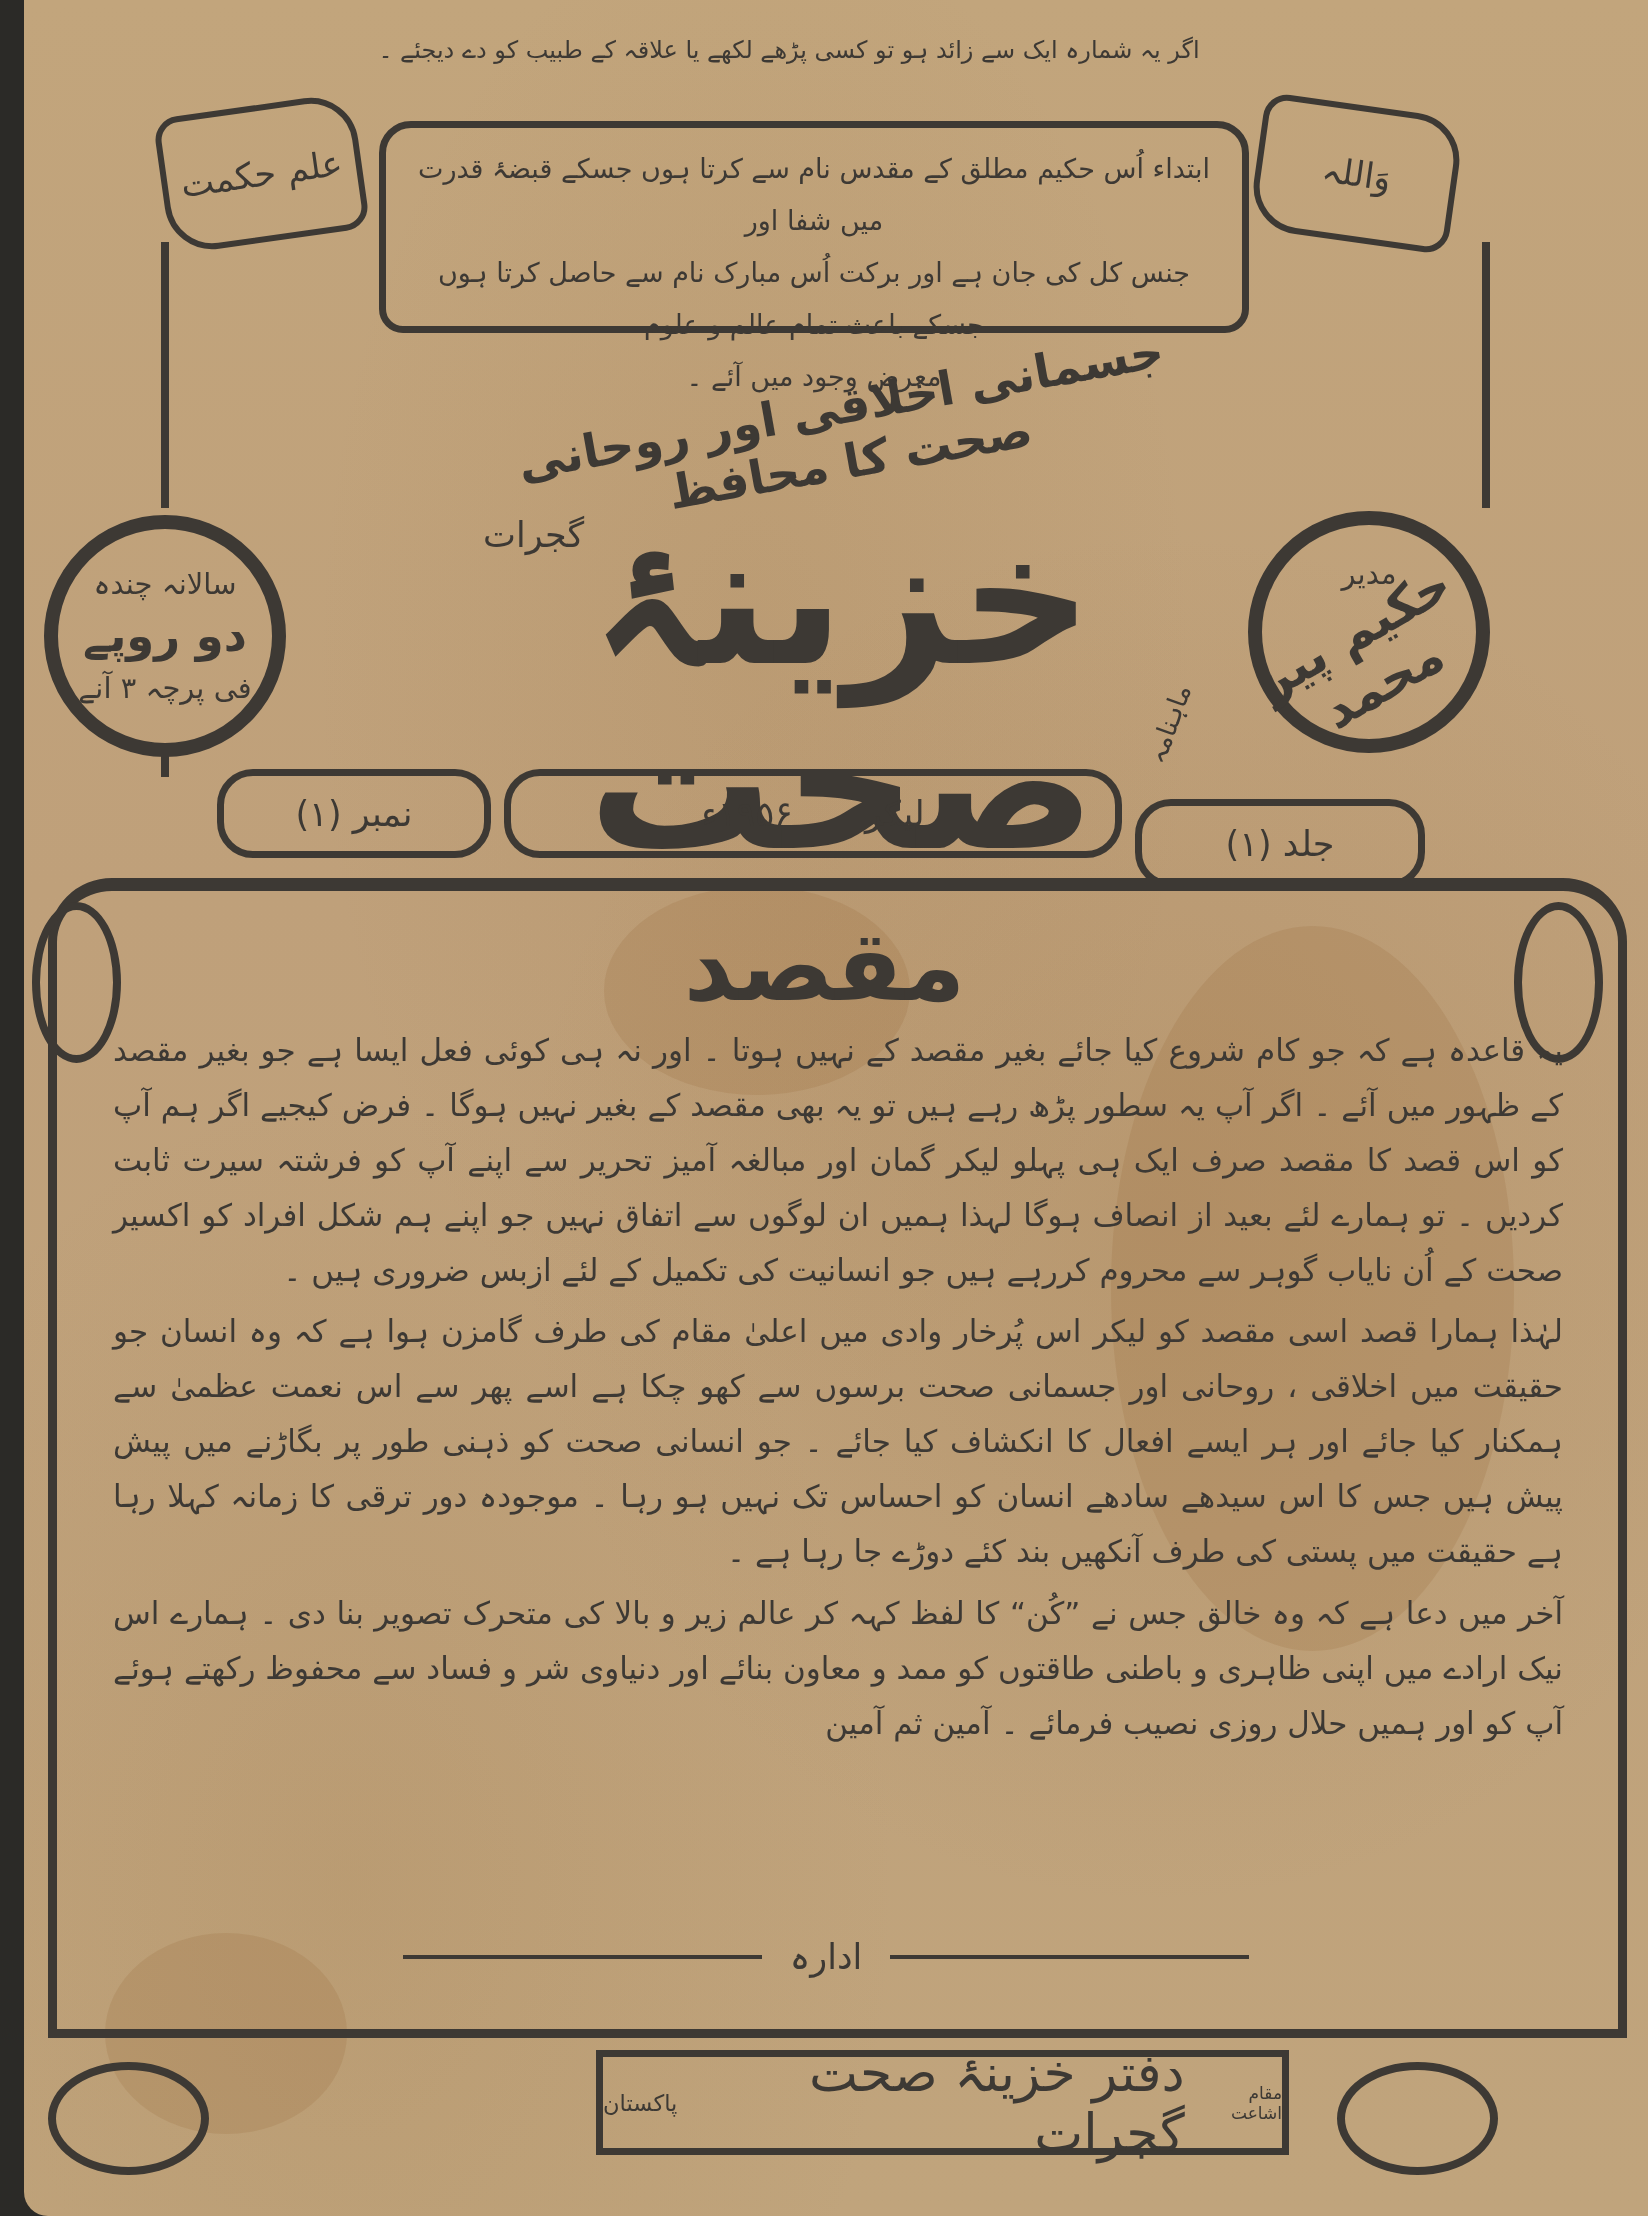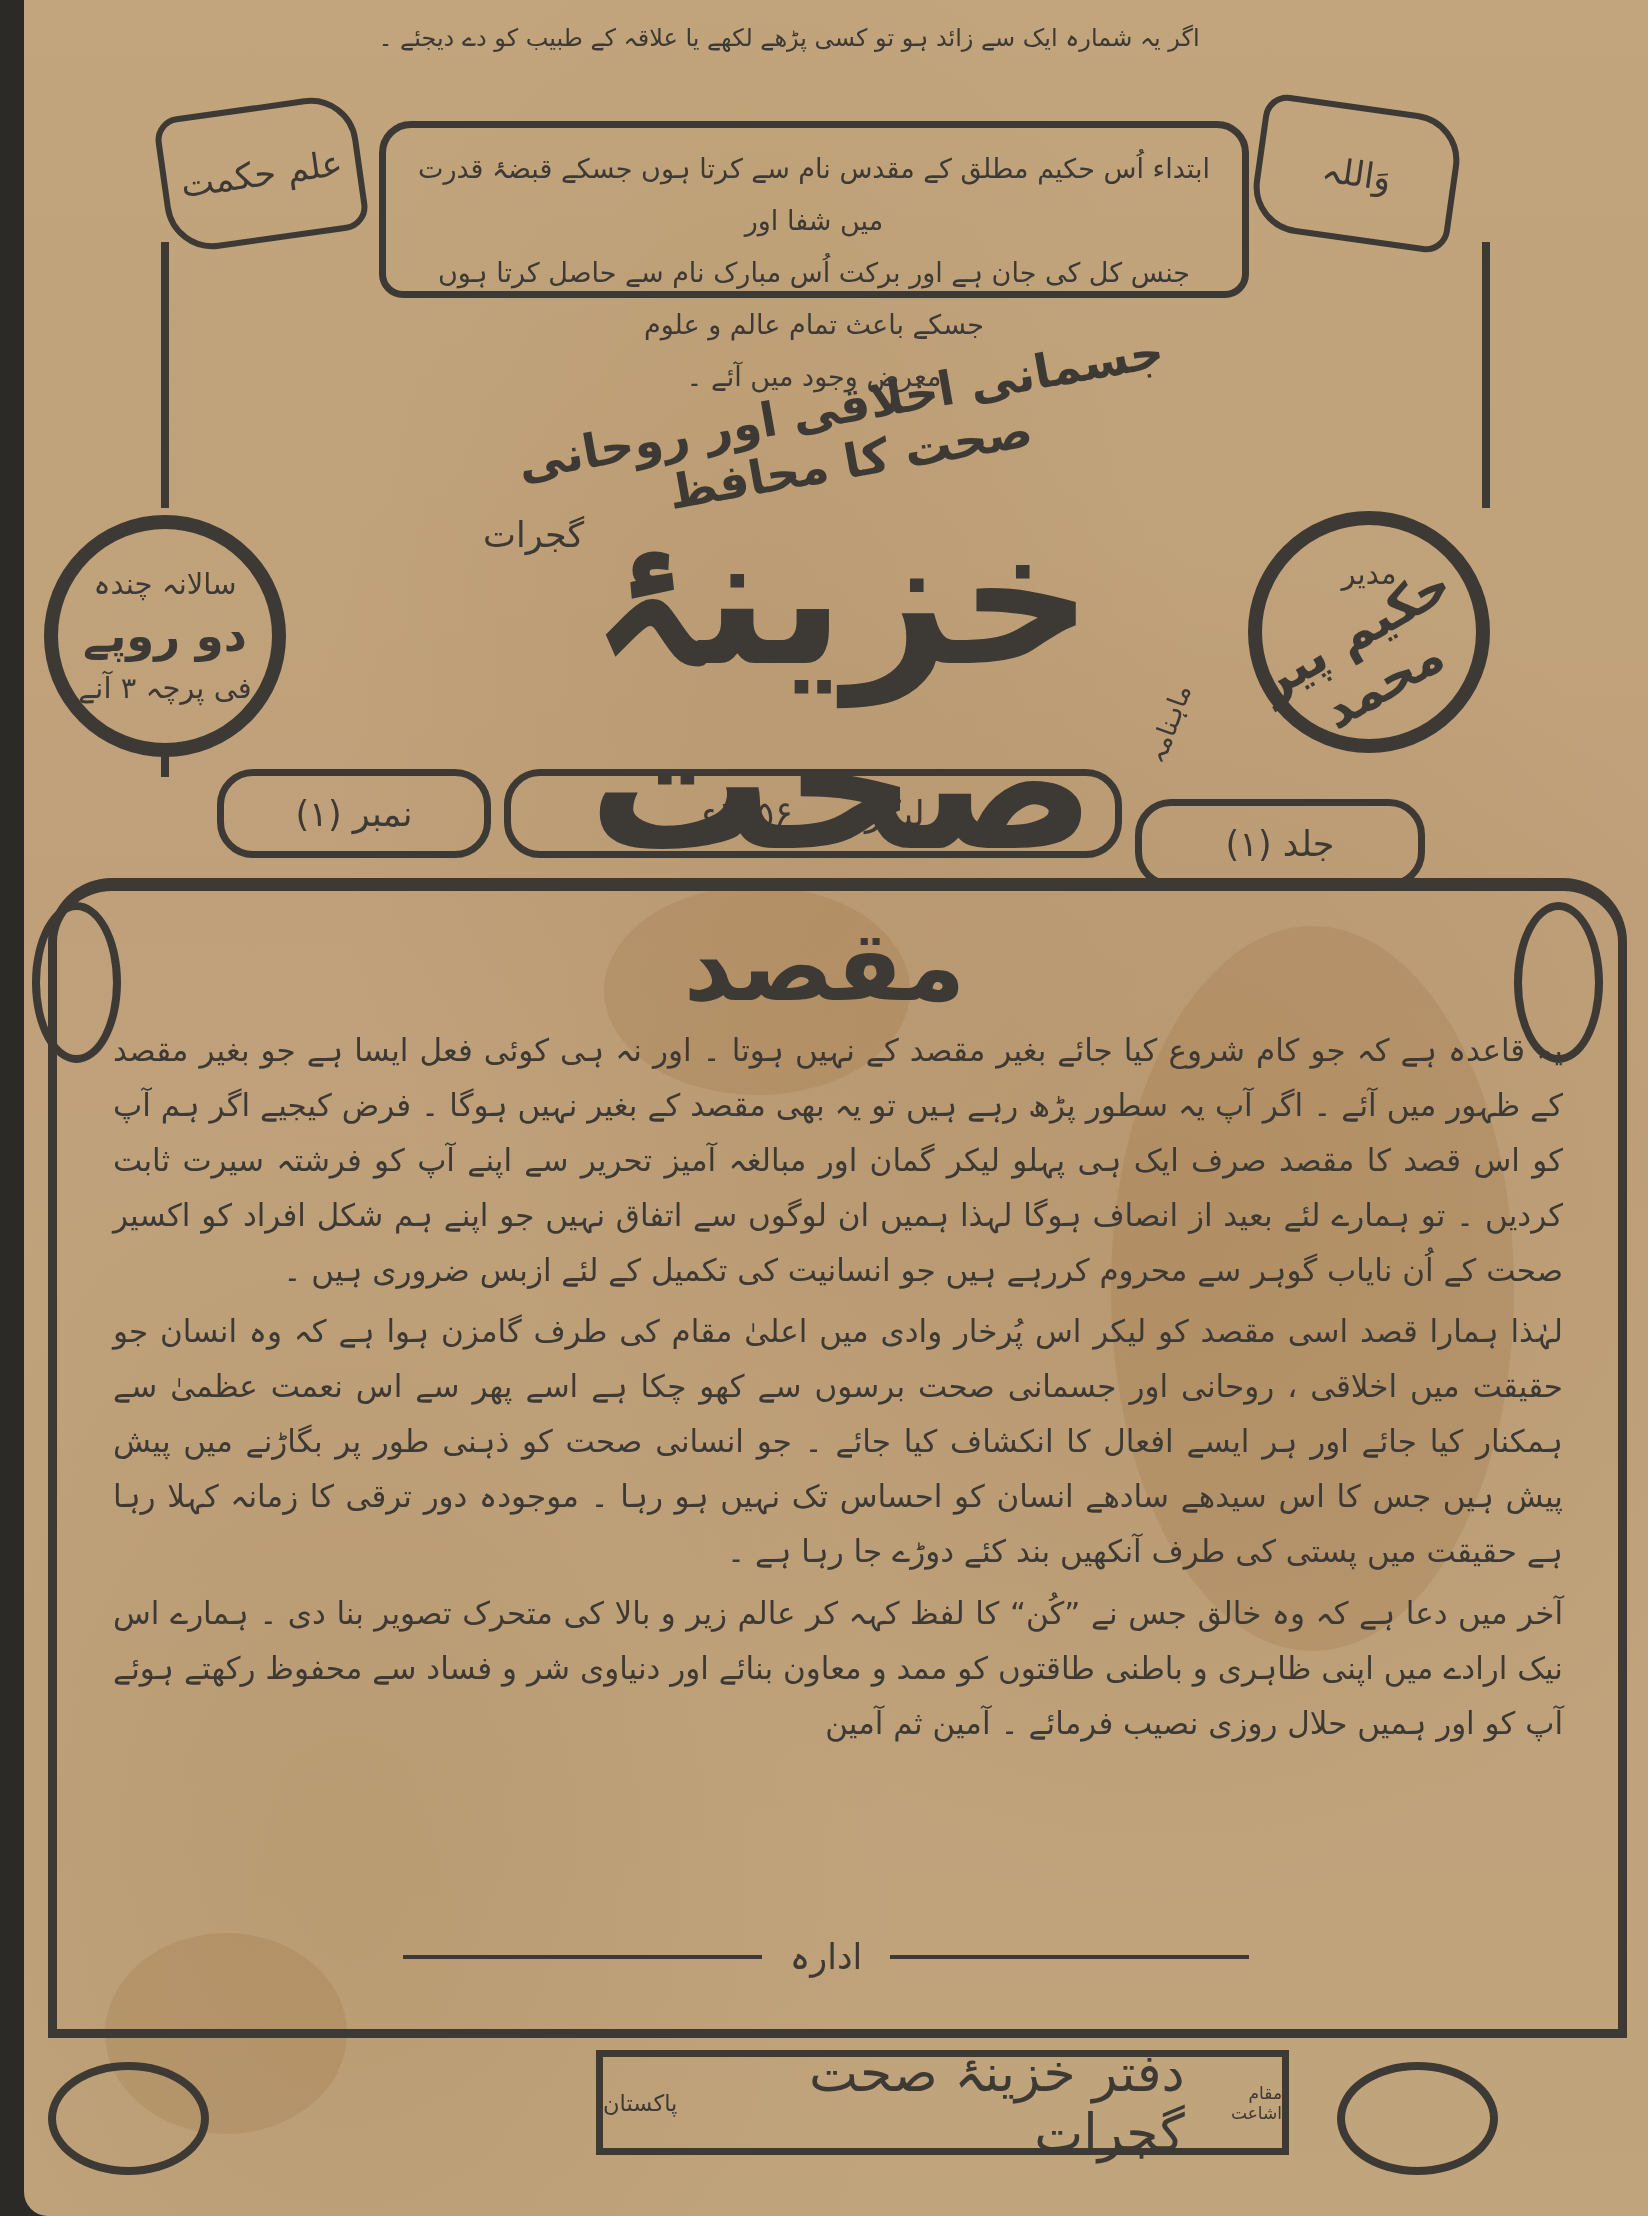--- a/index.html
+++ b/index.html
@@ -15,25 +15,25 @@
       radial-gradient(ellipse at 70% 55%, rgba(150,110,60,0.18), transparent 40%),
       radial-gradient(ellipse at 45% 30%, rgba(150,110,60,0.12), transparent 35%),
       radial-gradient(ellipse at 20% 85%, rgba(150,110,60,0.14), transparent 30%),
       linear-gradient(180deg, #c2a57c 0%, #bfa07a 40%, #c0a47c 100%);
     border-radius: 0 0 0 24px;
   }
   .ink { color: #3d3934; }
   .abs { position: absolute; }
 
   
-  .top-note { top: 24px; left: 306px; width: 966px; font-size: 24px; text-align: center; }
+  .top-note { top: 36px; left: 306px; width: 966px; font-size: 24px; text-align: center; }
 
   
   .banner {
-    top: 121px; left: 379px; width: 870px; height: 177px;
+    top: 121px; left: 379px; width: 870px; height: 212px;
     border: 7.2px solid #3d3934; border-radius: 32px 32px 24px 24px;
     box-sizing: border-box;
   }
   .banner-text { position: absolute; top: 14.5px; left: 24px; right: 24px; font-size: 27px; line-height: 52px; text-align: center; }
   .scroll-flag {
     width: 201px; height: 137px; border: 6.4px solid #3d3934; border-radius: 24px 48px 24px 48px;
     box-sizing: border-box; display: flex; align-items: center; justify-content: center;
     font-size: 35px;
   }
   .scroll-left { top: 105px; left: 161px; transform: rotate(-8deg); }

